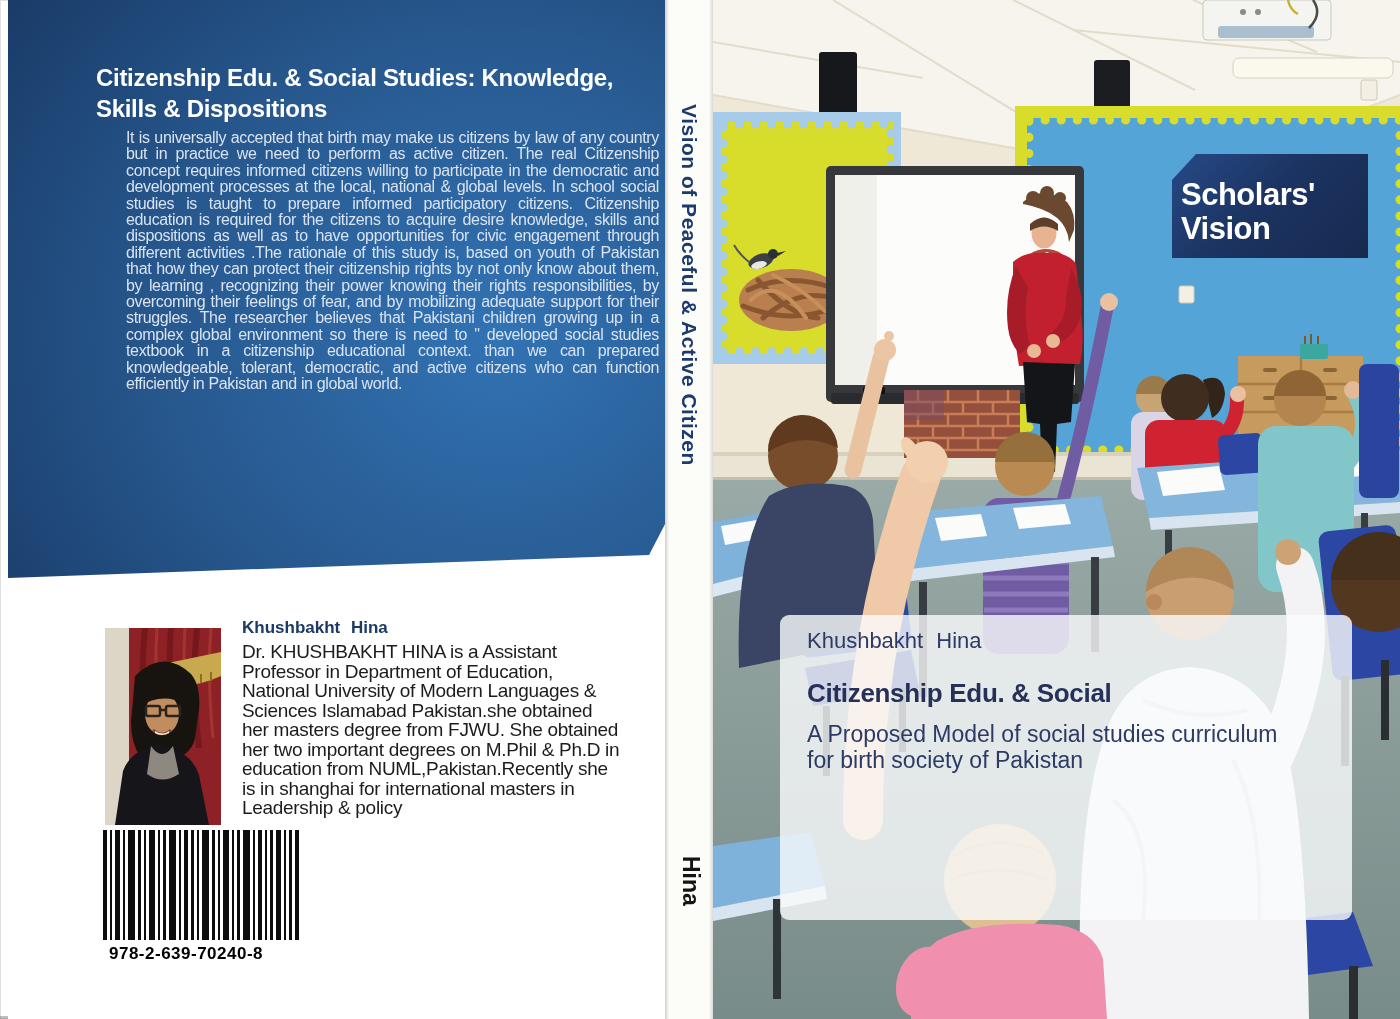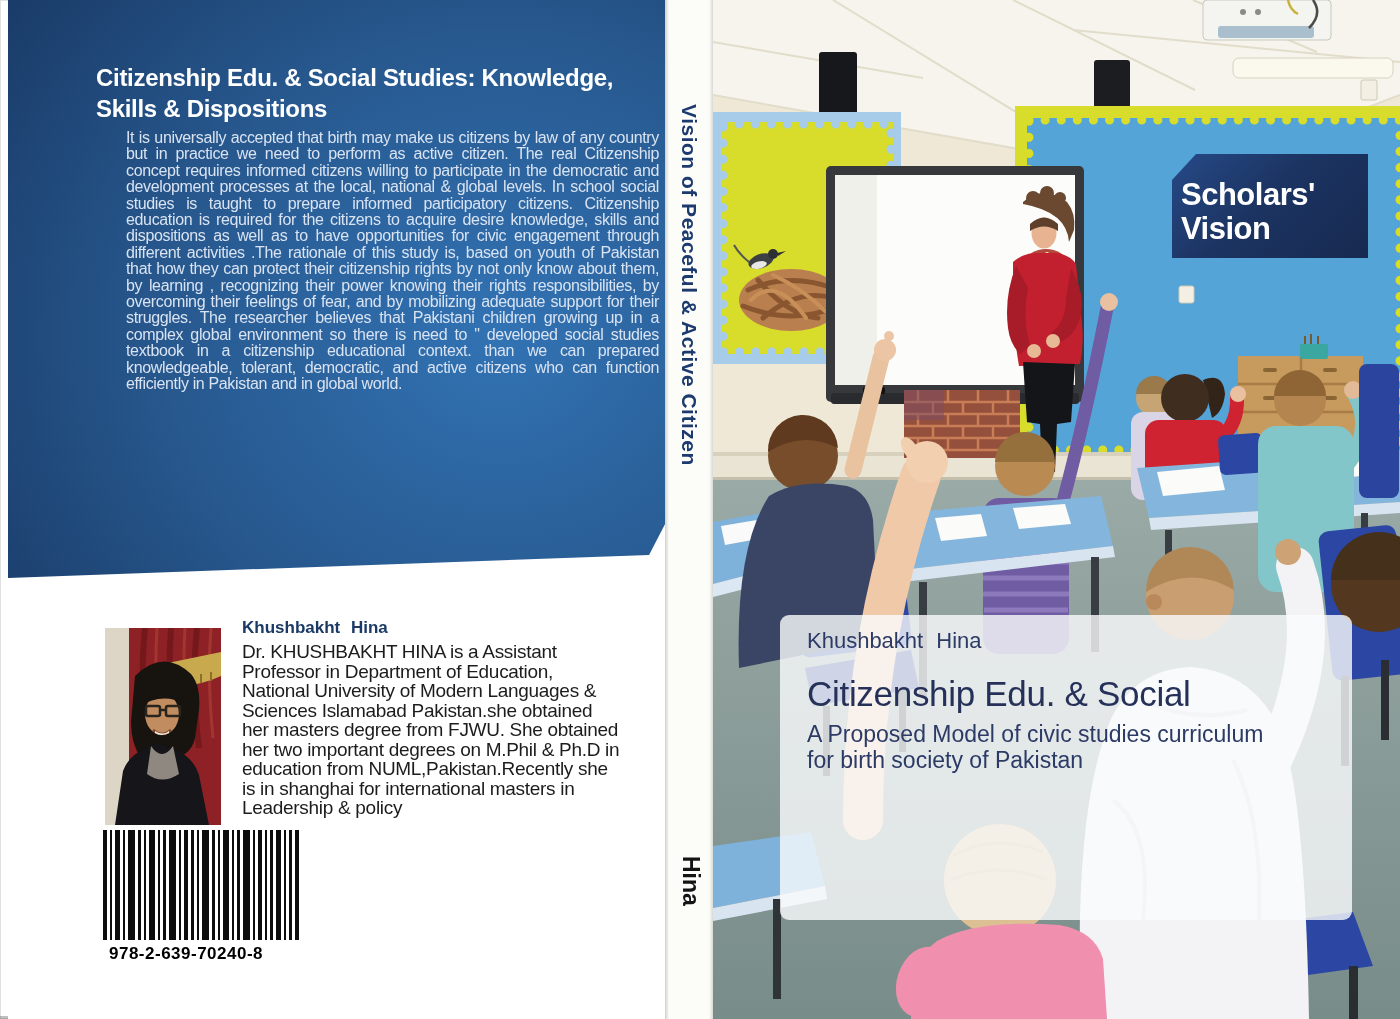--- a/index.html
+++ b/index.html
@@ -36,21 +36,21 @@
   
   .front-cover{position:absolute;left:713px;top:0;width:687px;height:1019px;overflow:hidden;background:#efe8d7;}
   .scene{position:absolute;left:0;top:0;width:687px;height:1019px;}
   .logo-band{position:absolute;left:459px;top:113px;width:196px;height:104px;
      background:linear-gradient(135deg,#264a88 0%,#1c3462 45%,#172a50 100%);
      clip-path:polygon(24px 0,100% 0,100% 100%,0 100%,0 26px);margin-top:41px;}
   .logo-text{position:absolute;left:9px;top:24px;color:#ffffff;font-size:31px;font-weight:bold;line-height:34px;letter-spacing:-0.5px;}
   .title-panel{position:absolute;left:67px;top:615px;width:572px;height:305px;border-radius:9px;
      background:rgba(250,251,253,0.80);}
   .cover-author{margin:12px 0 20px 27px;color:#2c3a66;font-size:22px;word-spacing:7px;line-height:28px;}
-  .cover-title{margin:0 0 0 27px;color:#263159;font-size:35px;font-weight:normal;line-height:37px;letter-spacing:-0.3px;}
+  .cover-title{margin:0 0 0 27px;color:#263159;font-size:26px;font-weight:bold;line-height:37px;letter-spacing:-0.3px;}
   .cover-subtitle{margin:9px 0 0 27px;color:#2c3a66;font-size:23px;line-height:26px;}
 </style>
 </head>
 <body>
 
 <div class="book">
 
   <div class="back-cover">
     <div class="back-blue">
       <div class="back-title">
@@ -446,18 +446,18 @@
         <div>Vision</div>
       </div>
     </div>
 
     <div class="title-panel">
       <div class="cover-author">Khushbakht Hina</div>
       <div class="cover-title">
         <div>Citizenship Edu. &amp; Social</div>
       </div>
       <div class="cover-subtitle">
-        <div>A Proposed Model of civic studies curriculum</div>
+        <div>A Proposed Model of social studies curriculum</div>
         <div>for birth society of Pakistan</div>
       </div>
     </div>
   </div>
 </div>
 
 </body></html>

